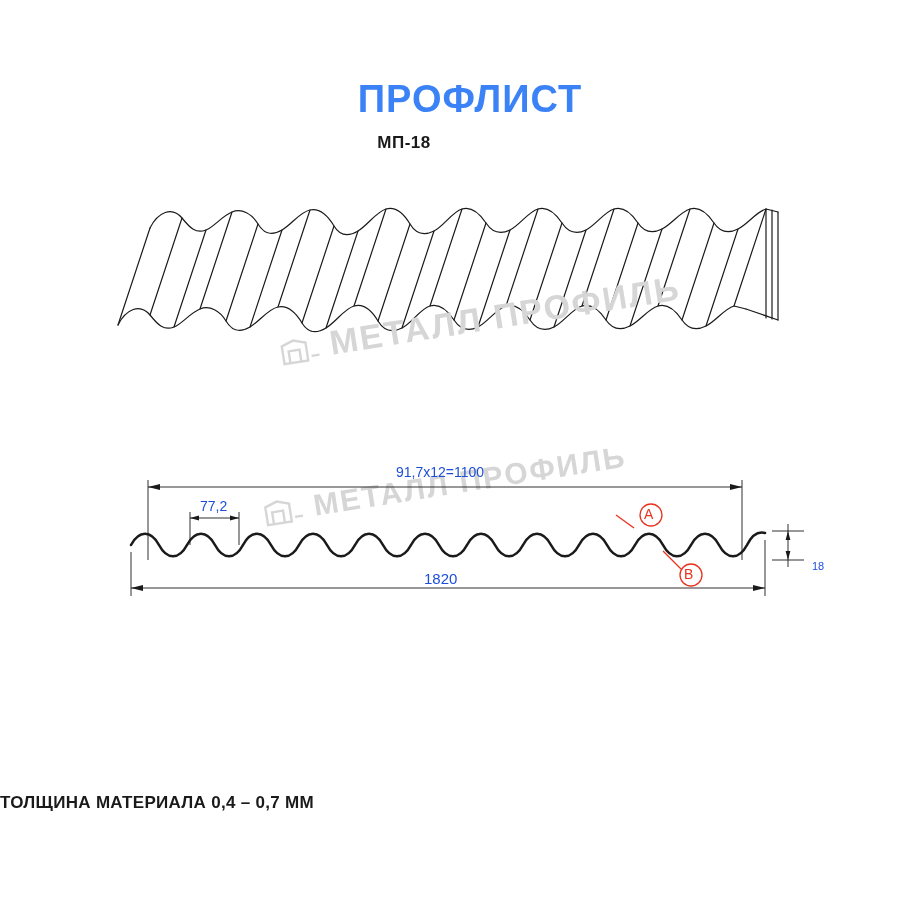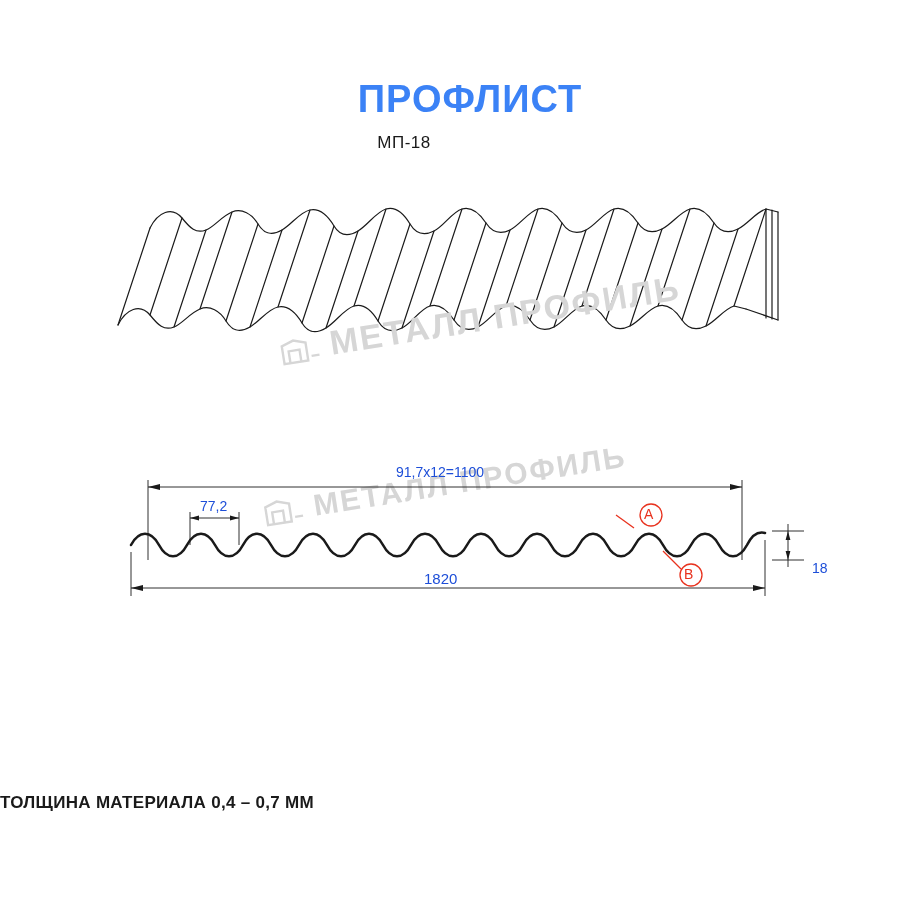--- a/index.html
+++ b/index.html
@@ -32,21 +32,21 @@
     color: #3b82f6;
     margin-left: 20px;
   }
   .subtitle {
     position: absolute;
     top: 133px;
     left: 0;
     width: 808px;
     text-align: center;
     font-size: 17px;
-    font-weight: normal;
+    font-weight: bold;
     letter-spacing: 0.5px;
     color: #1a1a1a;
   }
   .footer-note {
     position: absolute;
     top: 793px;
     left: 0;
     width: 721px;
     font-size: 17px;
     font-weight: bold;
@@ -283,20 +283,20 @@
         <path d="M663 551 L681 569"></path>
         <circle cx="651" cy="515" r="11" fill="none"></circle>
         <circle cx="691" cy="575" r="11" fill="none"></circle>
       </g>
     </g>
   </svg>
 
   <div class="dim-label" style="top:464px; left:396px;">91,7х12=1100</div>
   <div class="dim-label" style="top:498px; left:200px;">77,2</div>
   <div class="dim-label" style="top:570px; left:424px; font-size:15px;">1820</div>
-  <div class="dim-label" style="top:560px; left:812px; font-size:14px;">18</div>
+  <div class="dim-label" style="top:560px; left:812px; font-size:11px;">18</div>
 
   <div class="callout-label" style="top:506px; left:644px;">A</div>
   <div class="callout-label" style="top:566px; left:684px;">B</div>
 
   <div class="footer-note">ТОЛЩИНА МАТЕРИАЛА 0,4 – 0,7 ММ</div>
 
 </div>
 
 </body></html>

